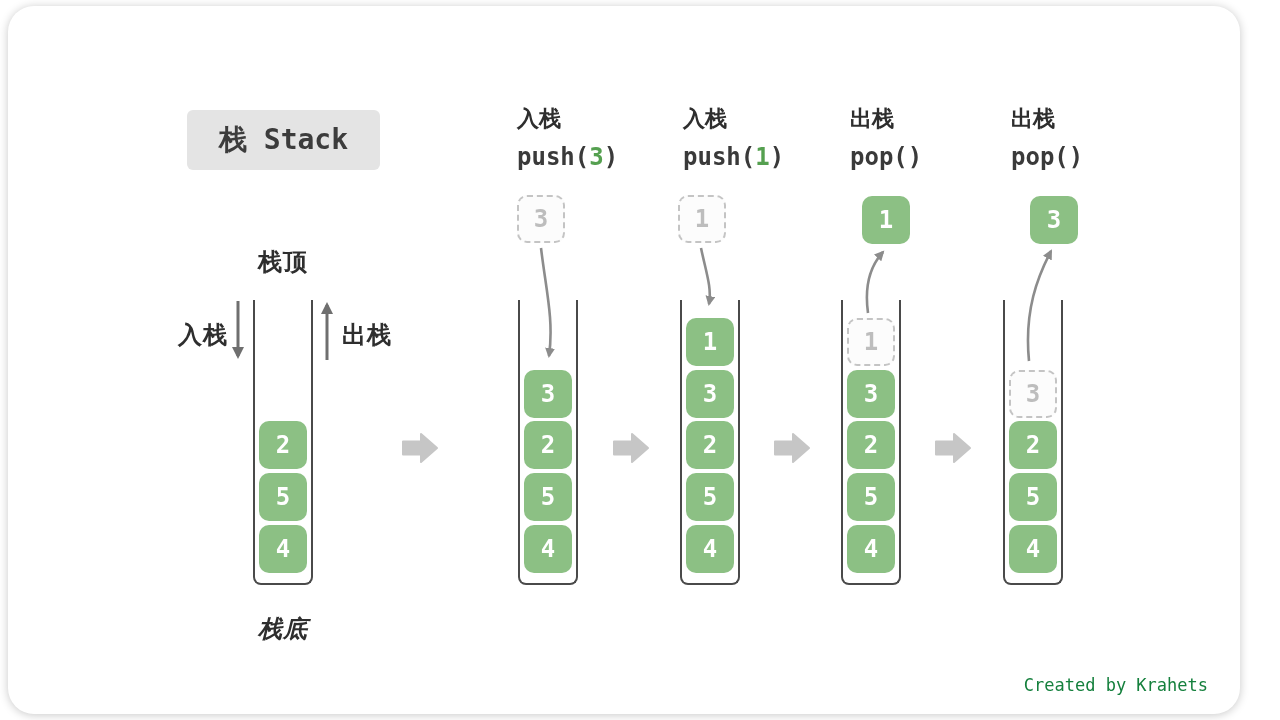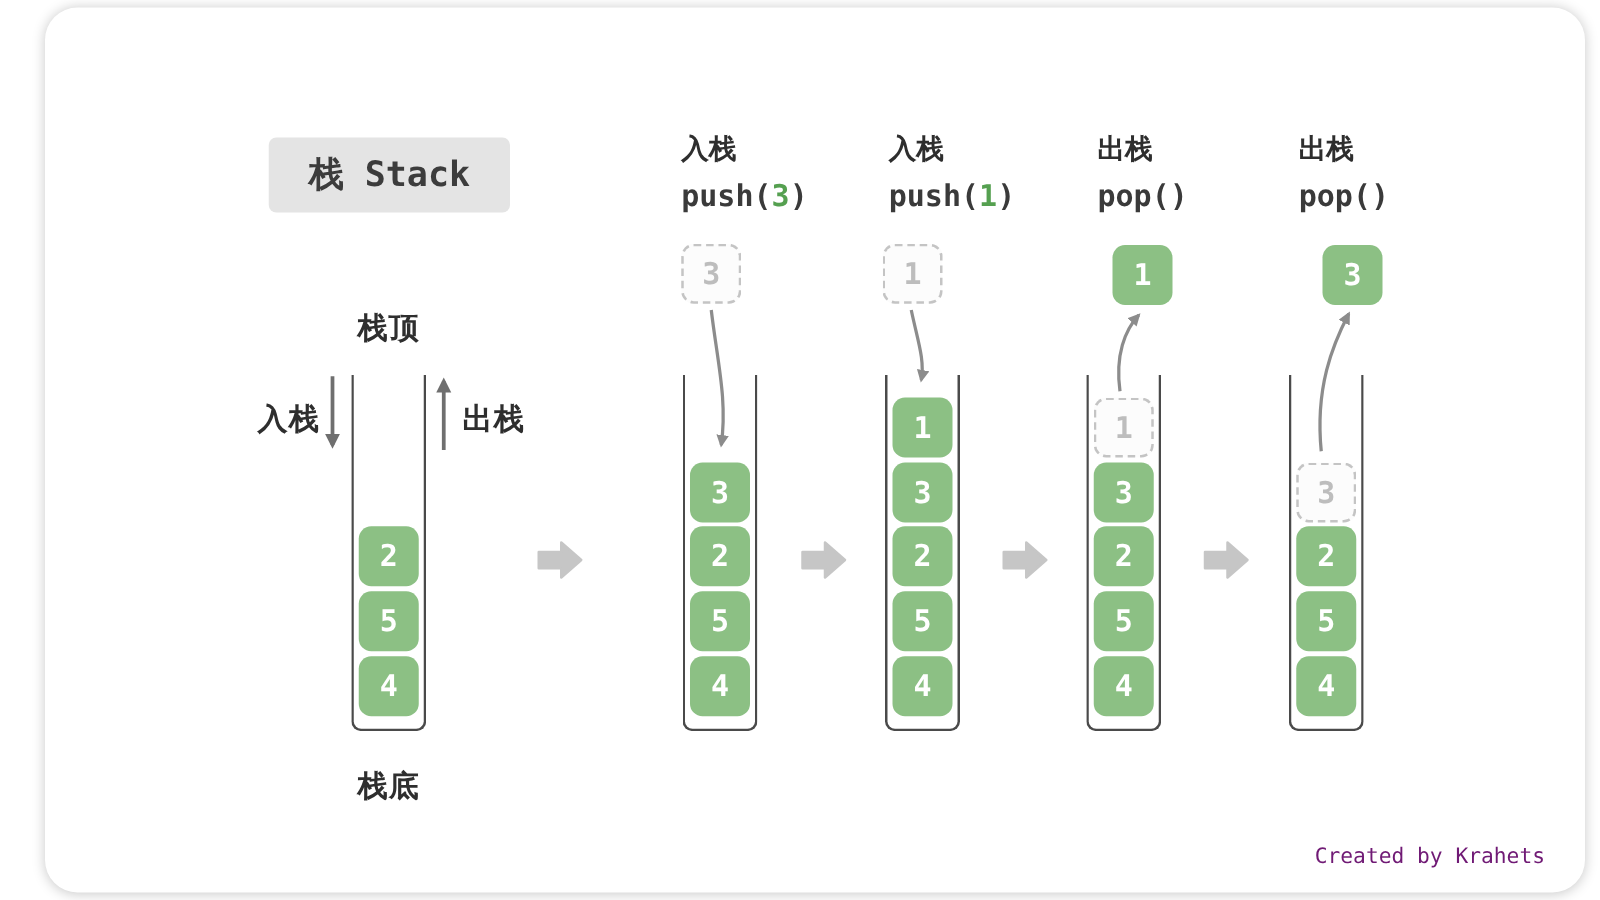--- a/index.html
+++ b/index.html
@@ -8,21 +8,21 @@
     --arrow-gray: #8c8c8c;
     --block-arrow-gray: #c6c6c6;
     --dashed-gray: #c4c4c4;
     --badge-bg: #e4e4e4;
     --ink: #2e2e2e;
     --well-border: #4a4a4a;
   }
   * { margin:0; padding:0; box-sizing:border-box; }
   html,body { width:1280px; height:720px; background:#fff; overflow:hidden;
               font-family:"DejaVu Sans", sans-serif; }
-  .stage { position:relative; width:1248px; height:720px;margin-left:28px; }
+  .stage { position:relative; width:1248px; height:720px; }
   .card { position:absolute; left:8px; top:6px; right:8px; bottom:6px;
           background:#ffffff; border-radius:26px;
           box-shadow:0 1px 10px rgba(0,0,0,0.22); }
 
   .badge { position:absolute; left:187px; top:110px; width:193px; height:60px;
            background:var(--badge-bg); border-radius:6px;
            display:flex; align-items:center; justify-content:center;
            font:600 28px "DejaVu Sans Mono", monospace; color:#3c3c3c; }
 
   .side-label { position:absolute; font-weight:700; color:var(--ink);
@@ -43,34 +43,34 @@
 
   .op { position:absolute; top:104px; }
   .op-zh   { font:700 22px "DejaVu Sans", sans-serif; color:var(--ink); }
   .op-code { font:600 24px "DejaVu Sans Mono", monospace; color:#3a3a3a; margin-top:9px;text-align:right; }
   .op-code .green { color:var(--code-green); font-weight:800; }
 
   .overlay { position:absolute; left:0; top:0; width:1280px; height:720px;
              pointer-events:none; }
 
   .watermark { position:absolute; right:40px; top:675px;
-               font:400 17px "DejaVu Sans Mono", monospace; color:#701a75; }
+               font:400 17px "DejaVu Sans Mono", monospace; color:#15803d; }
 </style>
 </head>
 <body>
 
 <div class="stage">
   <div class="card"></div>
 
   <div class="badge">
     <span>栈 Stack</span>
   </div>
 
   <div class="side-label center60" style="left:253px; top:246px;text-align:center;">栈顶</div>
-  <div class="side-label center60" style="left:253px; top:613px;">栈底</div>
+  <div class="side-label center60" style="left:253px; top:613px;font-style:italic;">栈底</div>
   <div class="side-label" style="left:178px; top:319px;">入栈</div>
   <div class="side-label" style="left:342px; top:319px;">出栈</div>
 
   <div id="diagram">
       <div class="well" style="left: 253px; top: 300px;">
         <div class="cell solid" style="left: 4px; top: 225px;">4</div>
         <div class="cell solid" style="left: 4px; top: 173px;">5</div>
         <div class="cell solid" style="left: 4px; top: 121px;">2</div>
       </div>
       <div class="op" style="left: 517px;">

